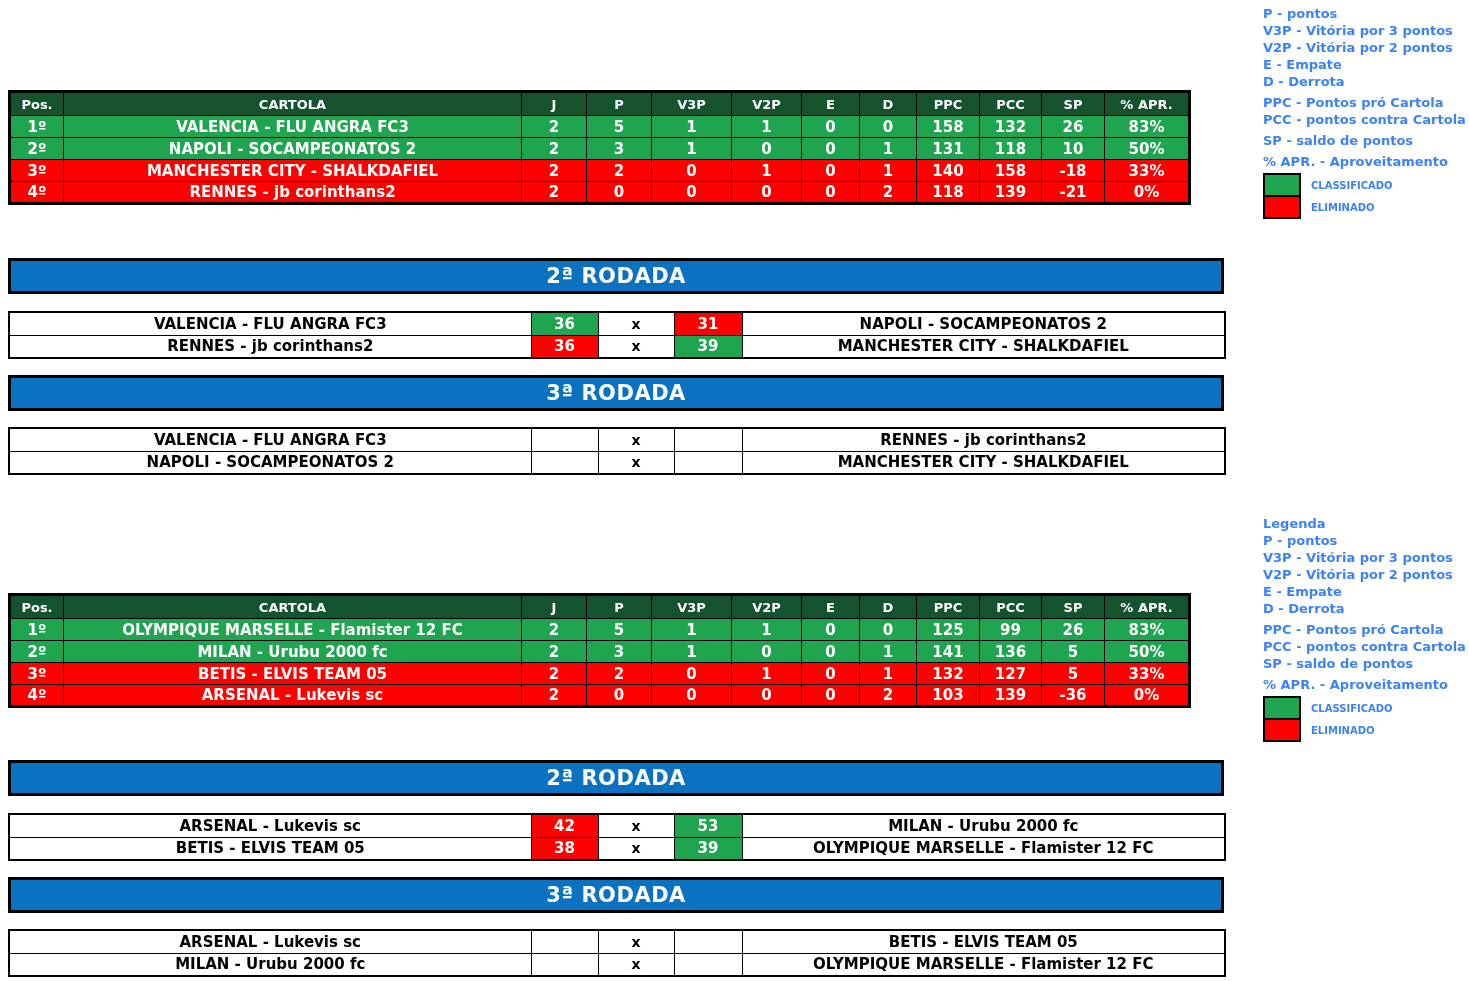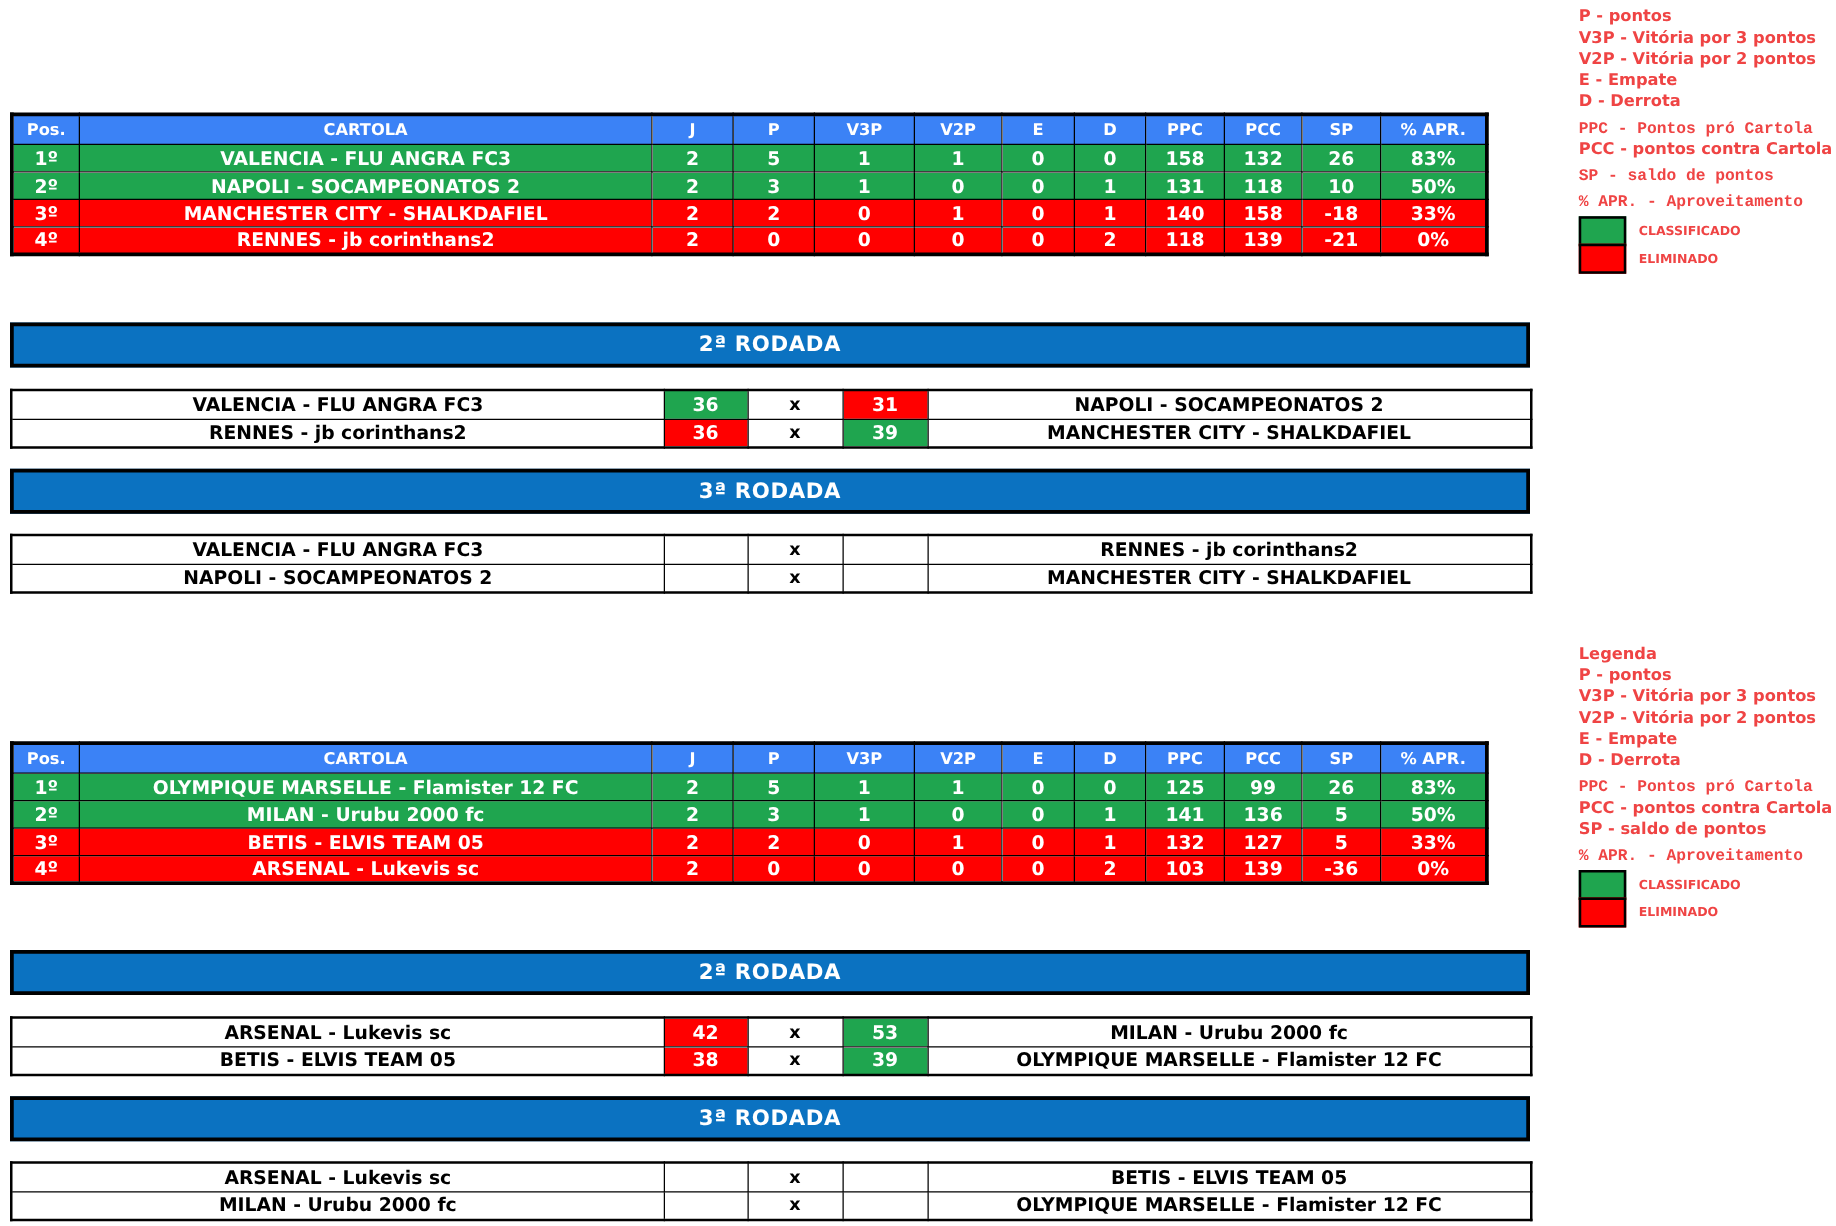--- a/index.html
+++ b/index.html
@@ -7,44 +7,44 @@
   body { font-family:"DejaVu Sans","Liberation Sans",sans-serif; font-weight:bold; }
   .canvas { position:relative; width:1469px; height:981px; background:#fff; overflow:hidden; }
 
   table { border-collapse:collapse; table-layout:fixed; position:absolute; }
   td { padding:0; text-align:center; vertical-align:middle; overflow:hidden; white-space:nowrap; }
 
   
   .standings { left:8px; width:1180px; border:3px solid #000; }
   .standings td { border:1.5px solid #000; }
   .standings .title { background:#0B72C1; color:#fff; font-size:21px; height:37px; letter-spacing:.5px; }
-  .standings .colhead td { background:#3b82f6; color:#fff; font-size:13px; height:24px; }
+  .standings .colhead td { background:#14532d; color:#fff; font-size:13px; height:24px; }
   .standings .datarow td { color:#fff; font-size:15px; height:22px; }
   .datarow.classificado td { background:#1FA54F; }
   .datarow.eliminado td { background:#FF0000; }
 
   
   .rodada { position:absolute; left:8px; width:1216px; height:36px; background:#0B72C1;
-            border:3px solid #000; color:#fff; font-size:17px; letter-spacing:.5px;
+            border:3px solid #000; color:#fff; font-size:21px; letter-spacing:.5px;
             display:flex; align-items:center; justify-content:center; }
 
   
   .matches { left:8px; width:1216px; border:2.5px solid #000; }
   .matches td { border:1.5px solid #000; font-size:15px; height:23px; }
   .matches .team { color:#000; background:#fff; }
   .matches .score { color:#fff; }
   .matches .score.win  { background:#1FA54F; }
   .matches .score.loss { background:#FF0000; }
   .matches .score.empty { background:#fff; }
   .matches .vs { color:#000; background:#fff; font-size:14px; }
 
   
-  .legend { position:absolute; left:1263px; width:206px; color:#ef4444; }
+  .legend { position:absolute; left:1263px; width:206px; color:#3b82f6; }
   .legend .line { font-size:13px; line-height:17px; }
-  .legend .line.gap { margin-top:4px;font-family:Liberation Mono, monospace; }
+  .legend .line.gap { margin-top:4px; }
   .legend .keys { margin-top:3px; }
   .key-row { display:flex; align-items:center; height:24px; }
   .key-row.second { margin-top:-2px; }
   .key-box { width:38px; height:24px; border:2px solid #000; flex:none; }
   .key-box.green { background:#1FA54F; }
   .key-box.red { background:#FF0000; }
   .key-label { margin-left:10px; font-size:10px; }
 </style>
 </head>
 <body>

